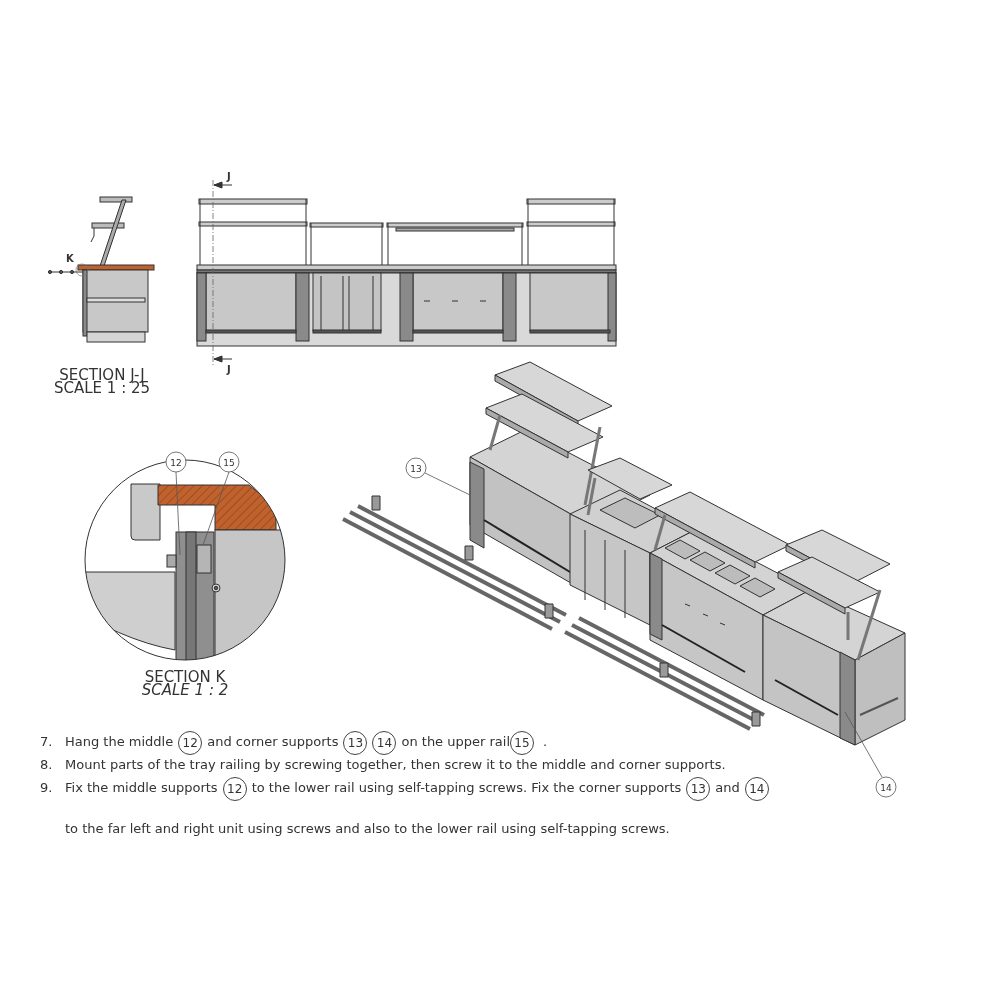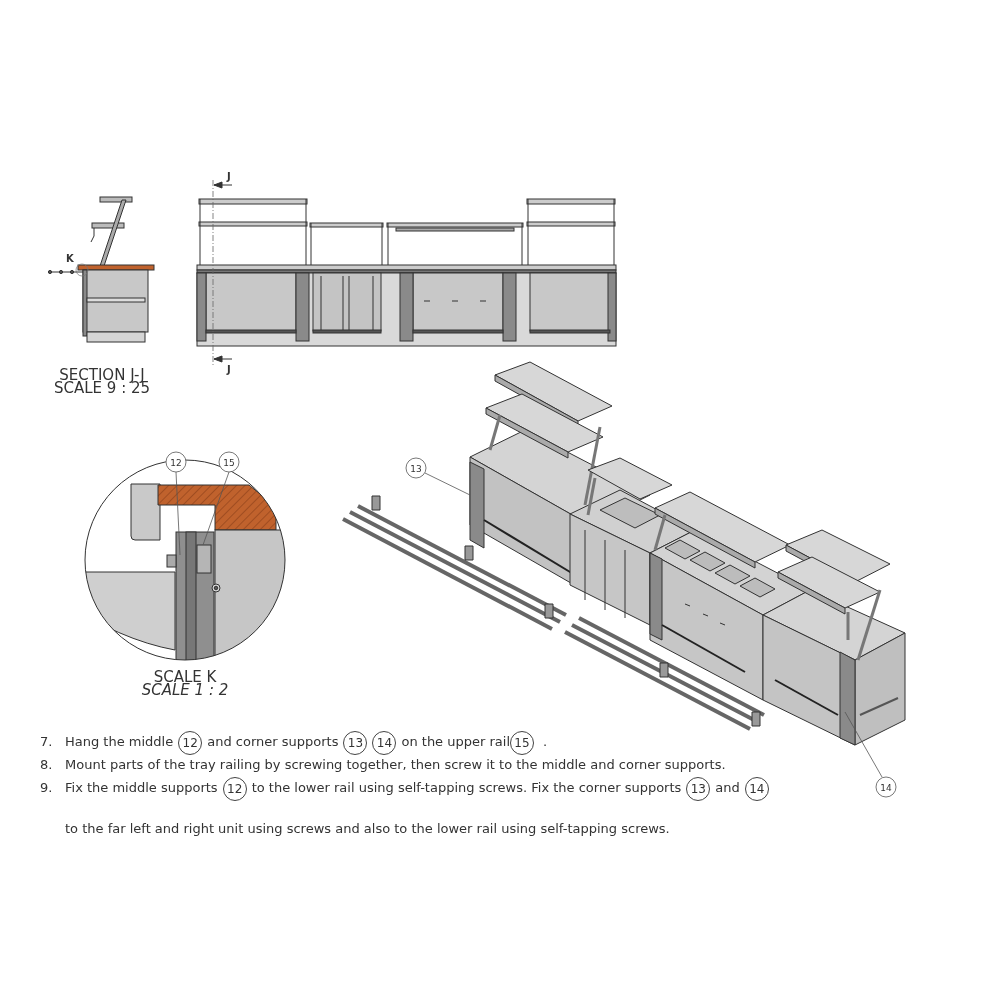--- a/index.html
+++ b/index.html
@@ -219,22 +219,22 @@
     <circle cx="416" cy="468" r="10" fill="#fff" stroke="#555" stroke-width="0.8"></circle>
     <line x1="425" y1="473" x2="470" y2="495" stroke="#555" stroke-width="0.8"></line>
     <circle cx="886" cy="787" r="10" fill="#fff" stroke="#555" stroke-width="0.8"></circle>
     <line x1="882" y1="777" x2="845" y2="712" stroke="#555" stroke-width="0.8"></line>
   </g>
   <text x="416" y="472" font-size="9" fill="#333" text-anchor="middle" font-family="DejaVu Sans, sans-serif">13</text>
   <text x="886" y="791" font-size="9" fill="#333" text-anchor="middle" font-family="DejaVu Sans, sans-serif">14</text>
 </svg>
 
 <div class="lbl" style="left:54px; top:369px; width:96px;">SECTION J-J</div>
-<div class="lbl" style="left:54px; top:382px; width:96px;">SCALE 9 : 25</div>
-<div class="lbl" style="left:137px; top:671px; width:96px;">SCALE K</div>
+<div class="lbl" style="left:54px; top:382px; width:96px;">SCALE 1 : 25</div>
+<div class="lbl" style="left:137px; top:671px; width:96px;">SECTION K</div>
 <div class="lbl" style="left:137px; top:684px; width:96px;font-style:italic;">SCALE 1 : 2</div>
 
 <div class="instr">
   <div class="step" style="top:0px;">
     <span class="num">7.</span><span>Hang the middle</span><span class="callout">12</span><span>and corner supports</span><span class="callout">13</span><span class="callout" style="margin-left:0">14</span><span>on the upper rail</span><span class="callout" style="margin-left:0">15</span><span style="margin-left:4px">.</span>
   </div>
   <div class="step" style="top:23px;">
     <span class="num">8.</span><span>Mount parts of the tray railing by screwing together, then screw it to the middle and corner supports.</span>
   </div>
   <div class="step" style="top:46px;">

